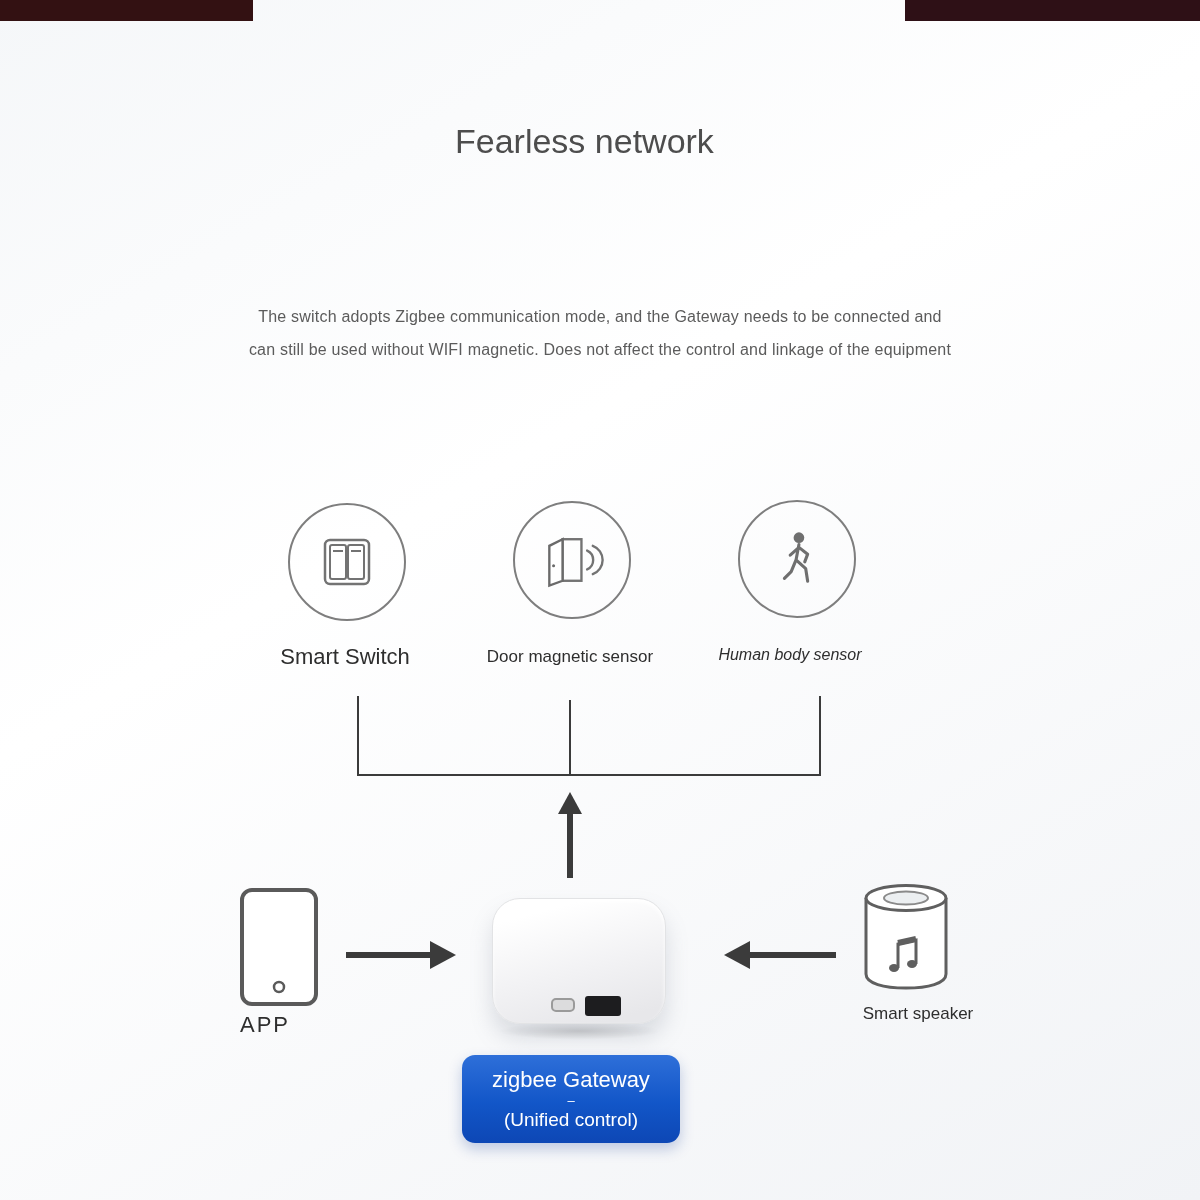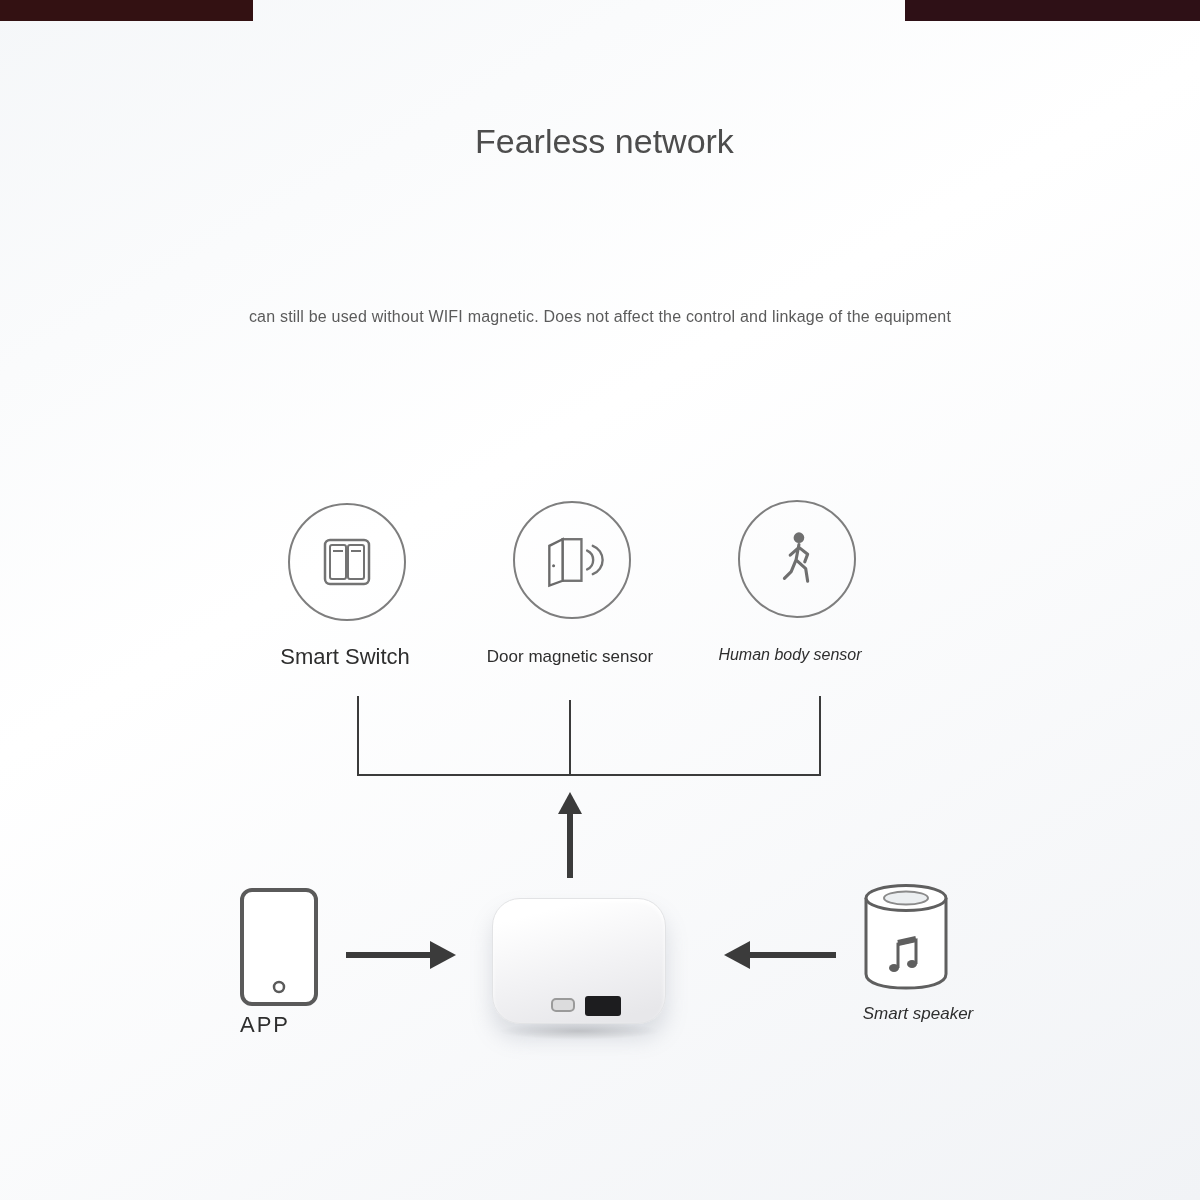--- a/index.html
+++ b/index.html
@@ -5,21 +5,21 @@
   html,body{margin:0;padding:0;background:#ffffff;}
   .stage{
     position:relative;width:1200px;height:1200px;overflow:hidden;
     background:linear-gradient(150deg,#f5f7f9 0%,#ffffff 40%,#f1f3f6 100%);
     font-family:"Liberation Sans",sans-serif;color:#4d4d4d;
   }
   .corner-bar{position:absolute;top:0;height:21px;}
   .corner-left{left:0;width:253px;background:#331112;}
   .corner-right{left:905px;width:295px;background:#2e1016;}
 
-  .title{position:absolute;left:455px;top:120px;font-size:34px;line-height:43px;color:#4d4d4d;margin-left:20px;}
+  .title{position:absolute;left:455px;top:120px;font-size:34px;line-height:43px;color:#4d4d4d;}
   .subtitle{position:absolute;left:413px;top:222px;font-size:33px;color:#4d4d4d;}
   .desc{position:absolute;left:0;top:308px;width:1200px;text-align:center;font-size:16px;color:#5b5b5b;}
   .desc .line{margin-bottom:15px;letter-spacing:0.2px;}
 
   .sensor-circle{
     position:absolute;width:114px;height:114px;border:2px solid #7e7e7e;border-radius:50%;
     display:flex;align-items:center;justify-content:center;background:transparent;
   }
   .c1{left:288px;top:503px;}
   .c2{left:513px;top:501px;}
@@ -54,21 +54,21 @@
     background:linear-gradient(165deg,#ffffff 15%,#f2f2f4 55%,#e7e7ea 90%);
     border:1px solid #e2e3e5;
     box-shadow:0 14px 22px rgba(110,120,135,0.22), inset 0 3px 4px rgba(255,255,255,0.95);
   }
   .gateway-port{position:absolute;left:92px;bottom:7px;width:36px;height:20px;background:#1d1d1f;border-radius:3px;}
   .gateway-usb{position:absolute;left:58px;bottom:11px;width:20px;height:10px;border:2px solid #9a9a9a;border-radius:5px;background:#dcdcdd;}
   .gateway-shadow{position:absolute;left:498px;top:1022px;width:162px;height:18px;border-radius:50%;
     background:radial-gradient(ellipse at center, rgba(0,0,0,0.16), rgba(0,0,0,0) 70%);}
 
   .speaker{position:absolute;left:860px;top:880px;}
-  .speaker-label{position:absolute;left:833px;top:1004px;width:170px;text-align:center;font-size:17px;color:#2e2e2e;font-style:italic;}
+  .speaker-label{position:absolute;left:833px;top:1004px;width:170px;text-align:center;font-size:17px;color:#2e2e2e;}
 
   .badge{
     position:absolute;left:462px;top:1055px;width:218px;height:88px;border-radius:13px;
     background:linear-gradient(180deg,#2e6fd9 0%,#1256c8 55%,#0d47b5 100%);
     color:#ffffff;display:flex;flex-direction:column;align-items:center;justify-content:center;
     box-shadow:0 6px 14px rgba(20,60,150,0.25);
   }
   .badge .b1{font-size:22px;}
   .badge .bdash{font-size:13px;line-height:12px;margin:2px 0;}
   .badge .b2{font-size:19px;}
@@ -79,20 +79,21 @@
 <div class="stage">
 
   <div class="corner-bar corner-left"></div>
   <div class="corner-bar corner-right"></div>
 
   <div class="title">
     <div>Fearless network</div>
   </div>
 
   <div class="desc">
+    <div class="line">The switch adopts Zigbee communication mode, and the Gateway needs to be connected and</div>
     <div class="line">can still be used without WIFI magnetic. Does not affect the control and linkage of the equipment</div>
   </div>
 
   <div class="sensor-circle c1">
     <svg width="64" height="64" viewBox="0 0 64 64">
       <rect x="10" y="10" width="44" height="44" rx="5" fill="none" stroke="#737373" stroke-width="2.5"></rect>
       <rect x="15" y="15" width="16" height="34" rx="2" fill="none" stroke="#737373" stroke-width="2"></rect>
       <rect x="33" y="15" width="16" height="34" rx="2" fill="none" stroke="#737373" stroke-width="2"></rect>
       <line x1="18" y1="21" x2="28" y2="21" stroke="#737373" stroke-width="2"></line>
       <line x1="36" y1="21" x2="46" y2="21" stroke="#737373" stroke-width="2"></line>
@@ -150,14 +151,19 @@
     <path d="M6 18 v76 c0 9.5 17.9 14 40 14 s40 -4.5 40 -14 v-76" fill="#ffffff" stroke="#5f5f5f" stroke-width="3"></path>
     <ellipse cx="46" cy="18" rx="40" ry="12.5" fill="#ffffff" stroke="#5f5f5f" stroke-width="3"></ellipse>
     <ellipse cx="46" cy="18" rx="22" ry="6.5" fill="#eceff1" stroke="#8a8a8a" stroke-width="2"></ellipse>
     <path d="M38 88 V64 l18 -4 V84" fill="none" stroke="#5f5f5f" stroke-width="3"></path>
     <path d="M38 63 l18 -4" fill="none" stroke="#5f5f5f" stroke-width="6"></path>
     <ellipse cx="34" cy="88" rx="5" ry="4" fill="#5f5f5f"></ellipse>
     <ellipse cx="52" cy="84" rx="5" ry="4" fill="#5f5f5f"></ellipse>
   </svg>
   <div class="speaker-label">Smart speaker</div>
 
+  <div class="badge">
+    <div class="b1">zigbee Gateway</div>
+    <div class="bdash">–</div>
+    <div class="b2">(Unified control)</div>
+  </div>
 
 </div>
 
 </body></html>

